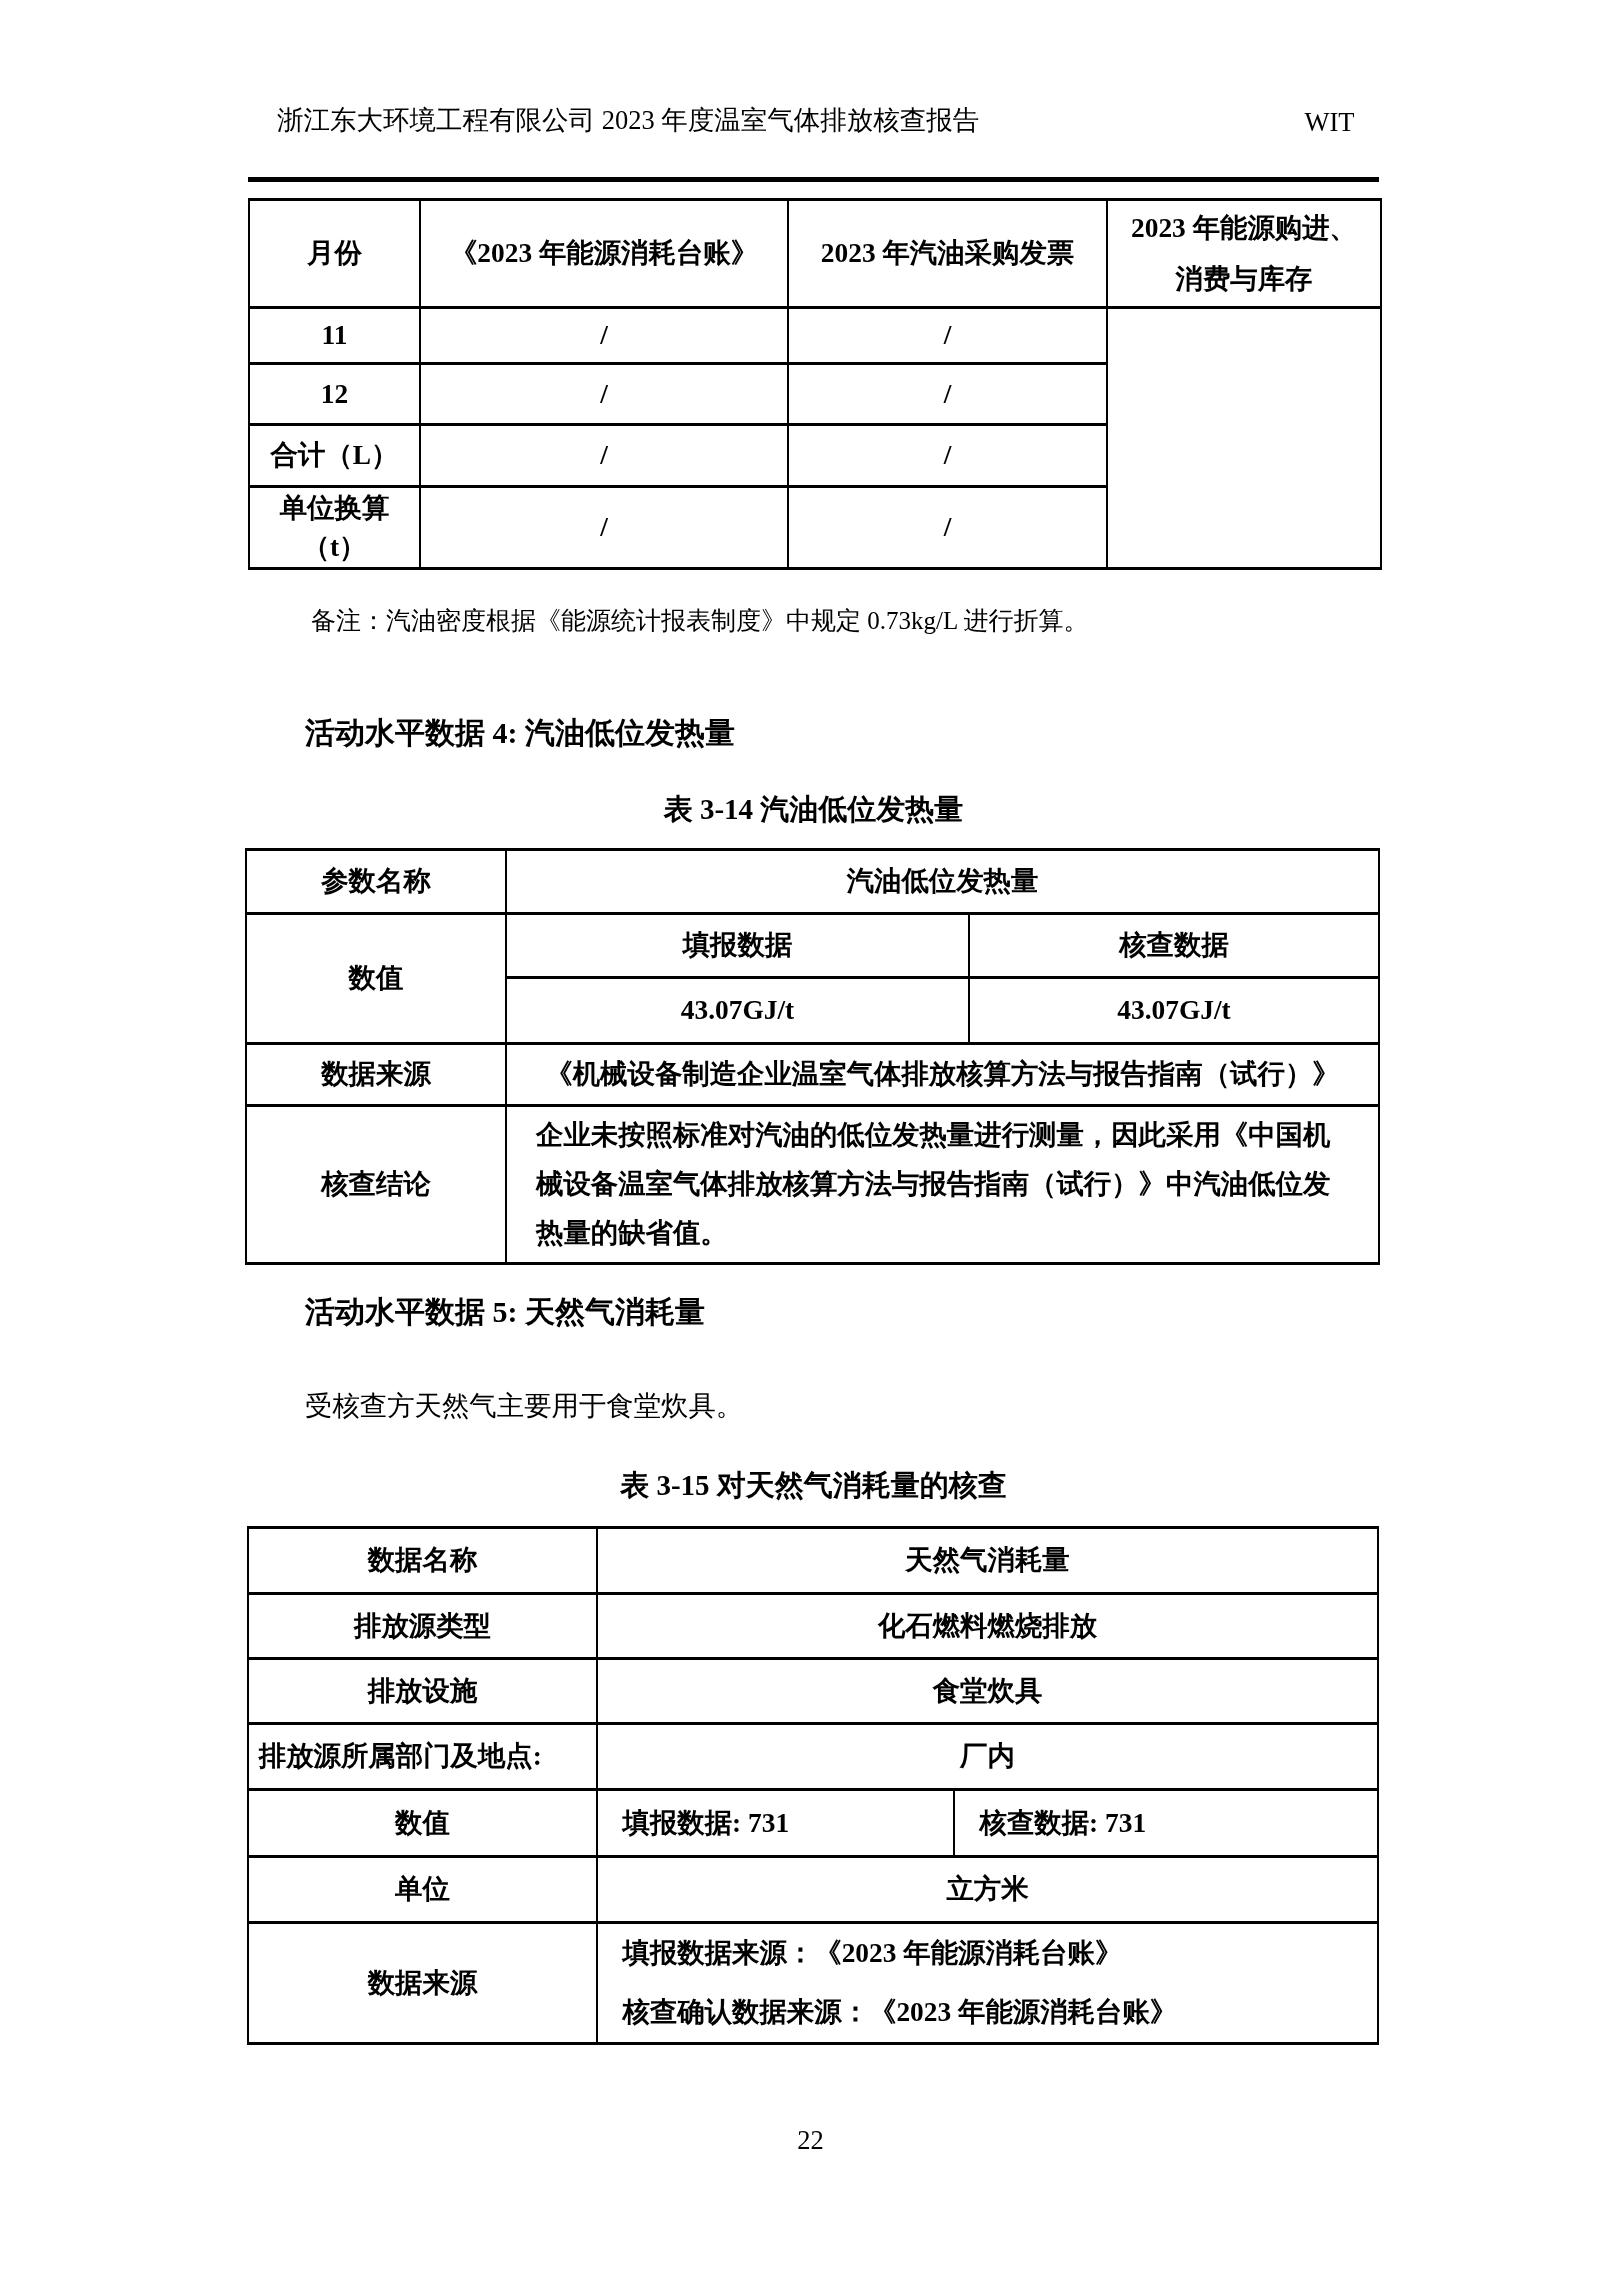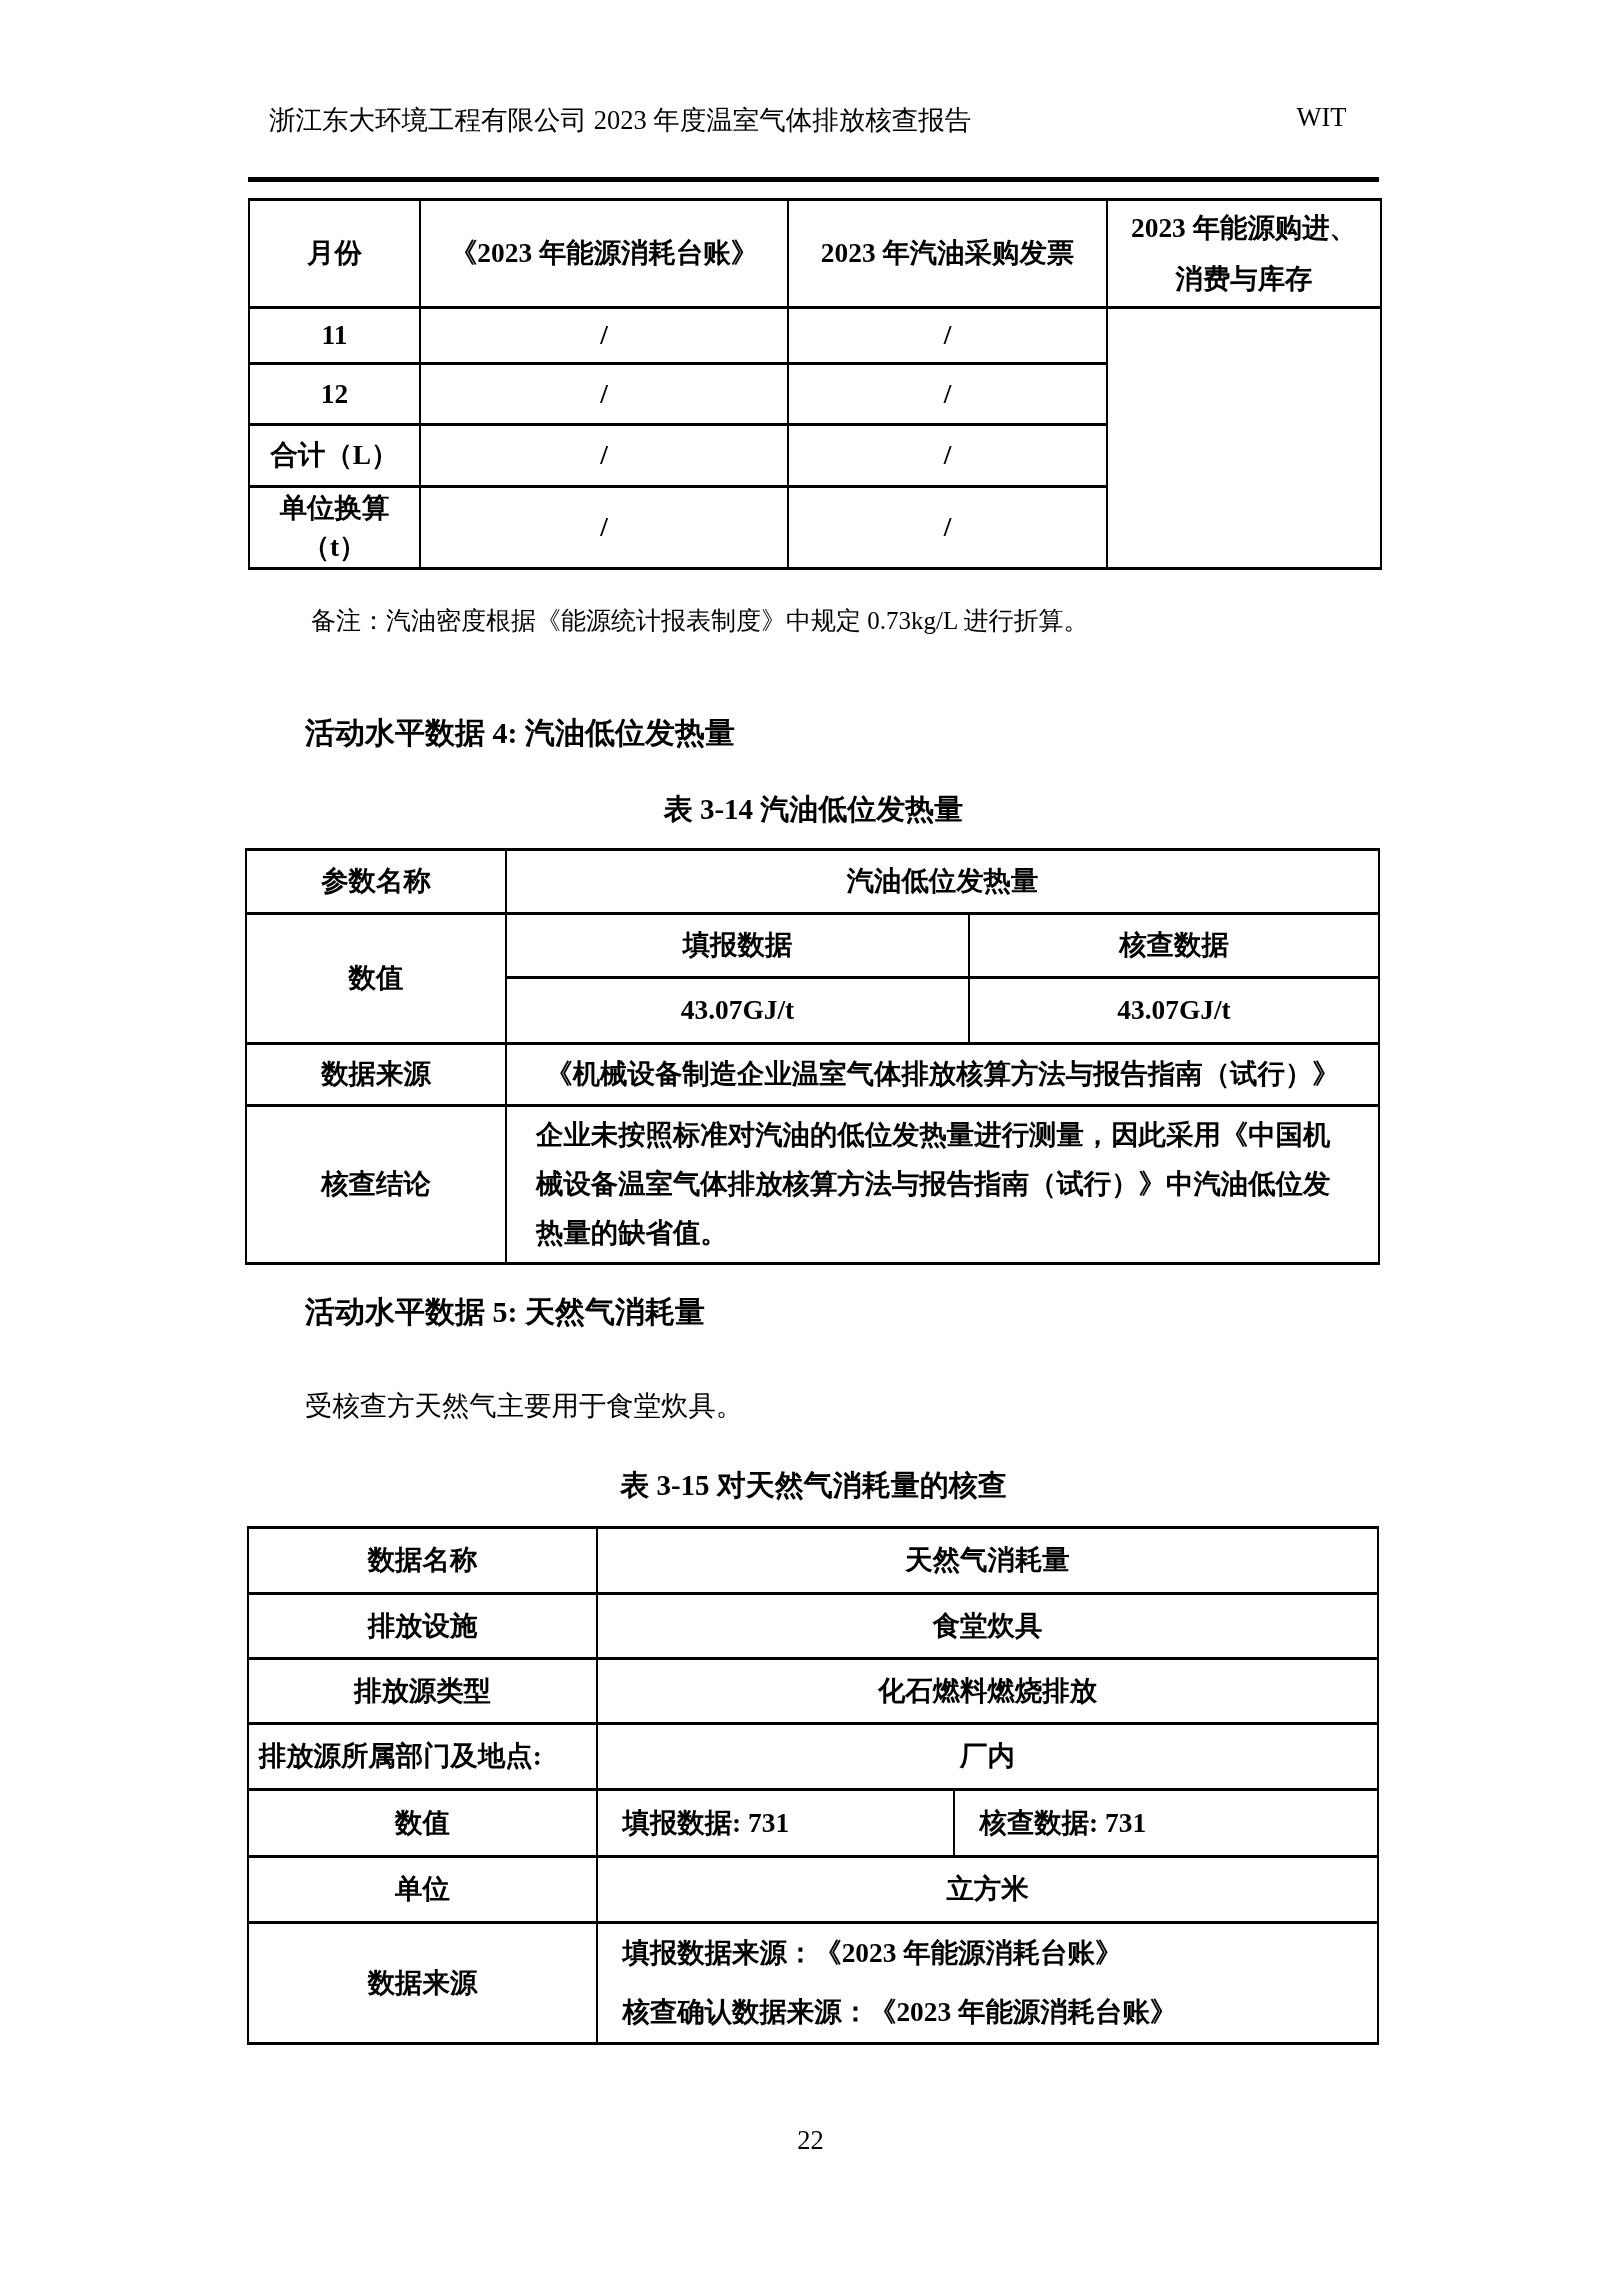--- a/index.html
+++ b/index.html
@@ -5,22 +5,22 @@
   html,body { margin:0; padding:0; background:#888; }
   .page {
     position:relative; width:1621px; height:2292px; background:#ffffff;
     font-family:"Liberation Serif","DejaVu Serif",serif; color:#000;
     margin:0 auto; overflow:hidden;
   }
   .abs { position:absolute; }
 
   
   .pg-header {
-    left:240px; top:102px; width:1131px; display:flex;
-    justify-content:space-between; align-items:flex-start;
+    left:248px; top:102px; width:1131px; display:flex;
+    justify-content:space-between; align-items:flex-end;
     padding:0 24.5px 0 29px; box-sizing:border-box; font-size:26.5px;gap:29px;
   }
   .pg-rule { left:248px; top:177px; width:1131px; height:4.9px; background:#000; }
 
   
   table { border-collapse:collapse; table-layout:fixed; position:absolute; background:#fff; }
   td {
     border:2px solid #000; border-top-width:3.9px; border-bottom-width:3.9px;
     font-size:27.4px; text-align:center; vertical-align:middle;
     padding:0 5.9px; line-height:1.4; overflow:hidden; word-break:break-all;font-weight:bold;
@@ -144,26 +144,26 @@
         <col style="width:349px">
         <col style="width:357px">
         <col style="width:424px">
       </colgroup>
     <tbody>
       <tr style="height:66px">
         <td>数据名称</td>
         <td colspan="2">天然气消耗量</td>
       </tr>
       <tr style="height:65px">
+        <td>排放源类型</td>
+        <td colspan="2">化石燃料燃烧排放</td>
+      </tr>
+      <tr style="height:65px">
         <td>排放设施</td>
         <td colspan="2">食堂炊具</td>
-      </tr>
-      <tr style="height:65px">
-        <td>排放源类型</td>
-        <td colspan="2">化石燃料燃烧排放</td>
       </tr>
       <tr style="height:66px">
         <td class="left lpad10">排放源所属部门及地点:</td>
         <td colspan="2">厂内</td>
       </tr>
       <tr style="height:67px">
         <td>数值</td>
         <td class="left lpad25">填报数据: 731</td>
         <td class="left lpad25">核查数据: 731</td>
       </tr>

